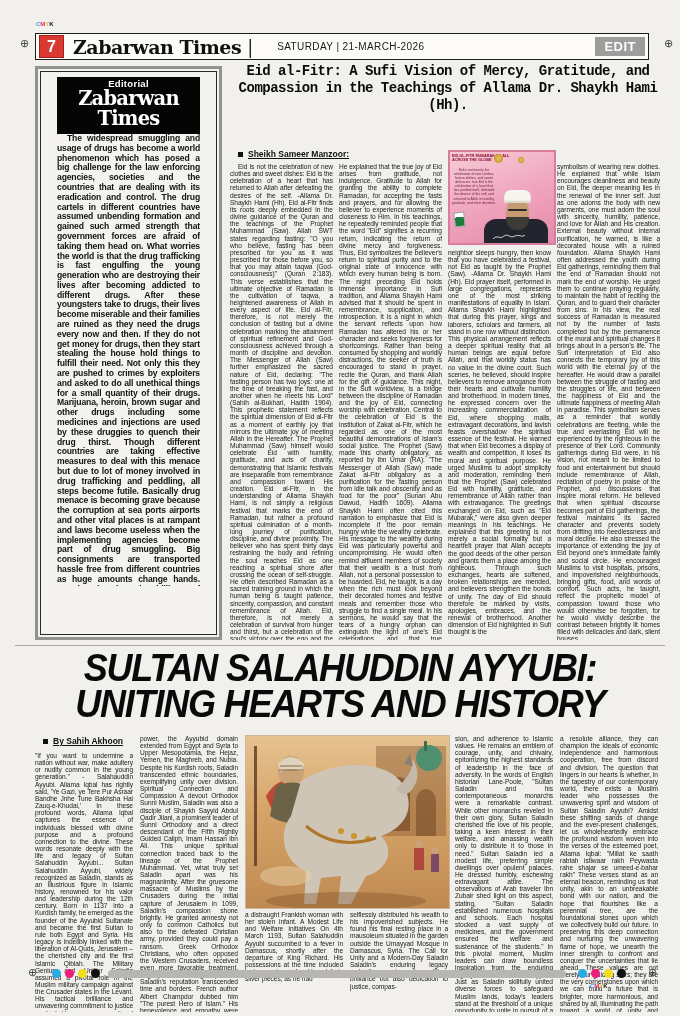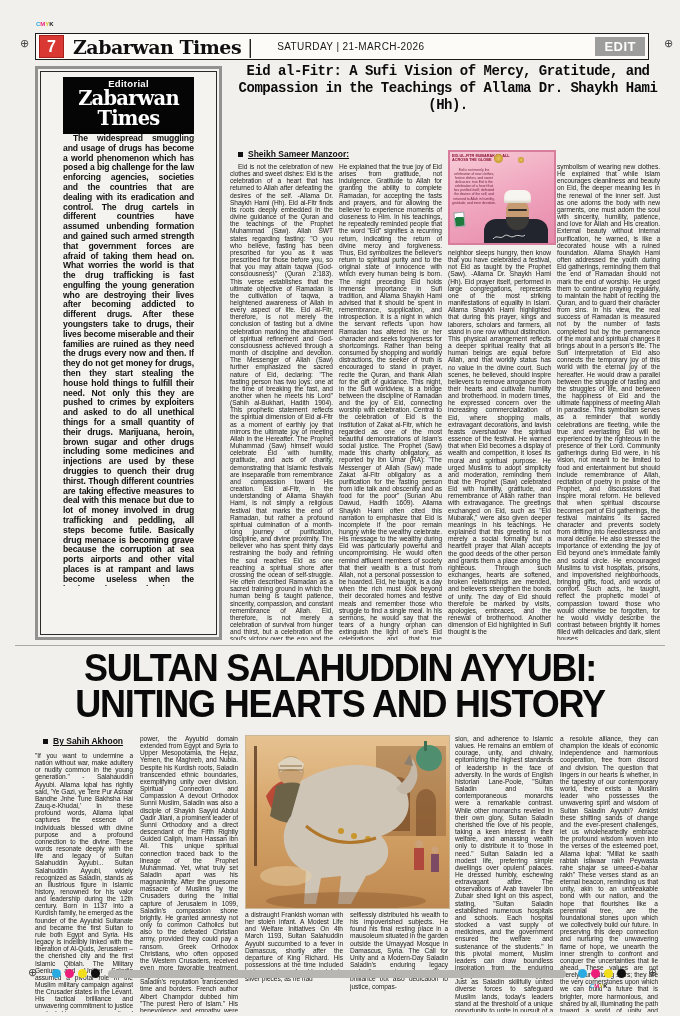--- a/index.html
+++ b/index.html
@@ -16,21 +16,21 @@
   
   .mast{position:absolute;left:35px;top:33px;width:614px;height:27px;background:#fcfbf8;border:1px solid #1c1c1c;display:flex;align-items:center;box-sizing:border-box;}
   .pagenum{width:23px;height:21px;background:#da3832;color:#fff;font-weight:bold;font-size:16px;display:flex;align-items:center;justify-content:center;margin-left:3px;border:1px solid #a8201c;}
   .mast-title{font-family:"DejaVu Serif",serif;font-weight:bold;font-size:19px;margin-left:9px;letter-spacing:-0.5px;color:#101010;white-space:nowrap;}
   .mast-sep{font-family:"DejaVu Serif",serif;font-size:18px;font-weight:300;margin-left:6px;color:#222;}
   .mast-date{font-size:10px;font-weight:normal;letter-spacing:0.4px;margin-left:24px;color:#1a1a1a;white-space:nowrap;}
   .edit-btn{margin-left:auto;margin-right:3px;background:#9d9d9b;color:#fdfdfd;font-weight:bold;font-size:13px;padding:2px 9px;letter-spacing:0.5px;}
 
   
   .edbox{position:absolute;left:35px;top:66px;width:187px;height:574px;border:3px solid #929290;background:#f4f3ef;box-sizing:border-box;padding:2px;}
-  .edbox-inner{border:1px solid #2a2a2a;width:100%;height:100%;box-sizing:border-box;padding:5px 22px;overflow:hidden;}
+  .edbox-inner{border:1px solid #2a2a2a;width:100%;height:100%;box-sizing:border-box;padding:5px 16px;overflow:hidden;}
   .edhead{background:#050505;color:#fff;text-align:center;padding:1px 0 4px;}
   .edhead .kicker{font-size:9.5px;font-weight:bold;letter-spacing:0.3px;}
   .edhead .brand{font-family:"DejaVu Serif",serif;font-weight:bold;font-size:19.5px;letter-spacing:-0.8px;line-height:1.05;}
   .edheadline{text-align:center;font-weight:800;font-size:13.5px;line-height:1.12;margin:6px 2px 5px;letter-spacing:-0.3px;}
   .edbody{text-align:justify;font-size:8.6px;line-height:9.8px;font-weight:600;letter-spacing:-0.15px;color:#121212;height:452px;overflow:hidden;text-indent:10px;}
 
   
   .eid-headline{position:absolute;left:228px;top:63px;width:440px;text-align:center;font-weight:800;font-size:14px;line-height:1.22;letter-spacing:-0.5px;color:#0b0b0b;font-family:Liberation Mono, monospace;}
   .byline{position:absolute;font-size:8.5px;font-weight:bold;color:#111;padding-left:8px;}
   .byline .sq{display:inline-block;width:5px;height:5px;background:#111;margin-right:5px;}
@@ -50,21 +50,21 @@
   .poster .m-head{position:absolute;right:25px;bottom:18px;width:23px;height:26px;background:#c79b72;border-radius:46%;}
   .poster .m-beard{position:absolute;right:25px;bottom:13px;width:23px;height:13px;background:#3c3b38;border-radius:0 0 11px 11px;}
   .poster .m-glasses{position:absolute;right:27px;bottom:32px;width:19px;height:2px;background:#2b2b2b;border-radius:1px;}
   .poster .m-cap{position:absolute;right:23px;bottom:40px;width:27px;height:13px;background:#f7f5ef;border-radius:7px 7px 2px 2px;box-shadow:inset 0 -2px 2px #d8d4c8;}
   .poster .sig{position:absolute;right:28px;bottom:2px;}
 
   
   .hrule{position:absolute;background:#a9a8a4;height:1px;}
 
   
-  .sultan-headline{position:absolute;left:20px;top:650px;width:640px;text-align:center;font-weight:800;color:#0a0a0a;letter-spacing:-1.2px;line-height:1.0;}
+  .sultan-headline{position:absolute;left:20px;top:650px;width:640px;text-align:center;font-weight:800;color:#0a0a0a;letter-spacing:-1.2px;line-height:1.0;font-style:italic;}
   .sultan-headline .l1,.sultan-headline .l2{font-size:36px;transform:scale(1,1.08);transform-origin:center;}
 
   .painting{position:absolute;left:245px;top:735px;width:203px;height:172px;overflow:hidden;border:1px solid #c9b89a;}
 
   
   .cmyk-br{bottom:20px;}
 </style>
 </head>
 <body>
 

